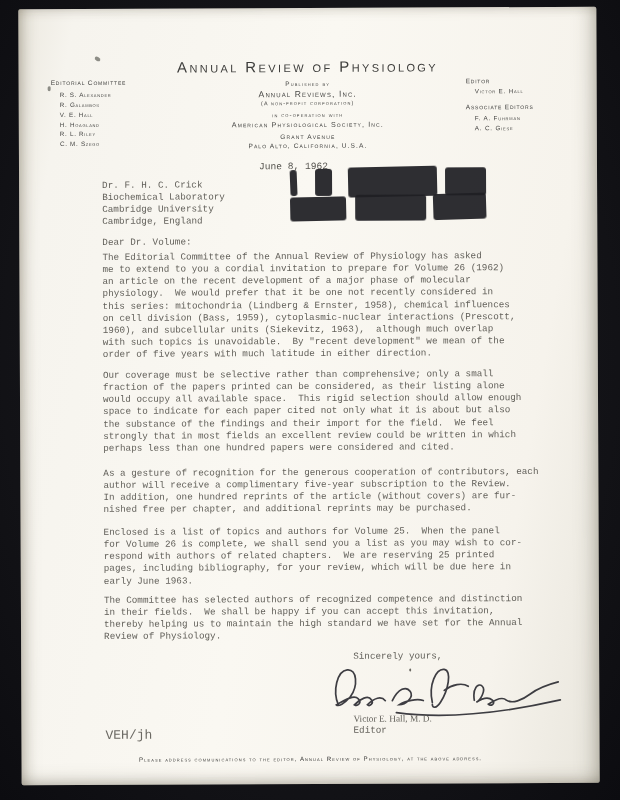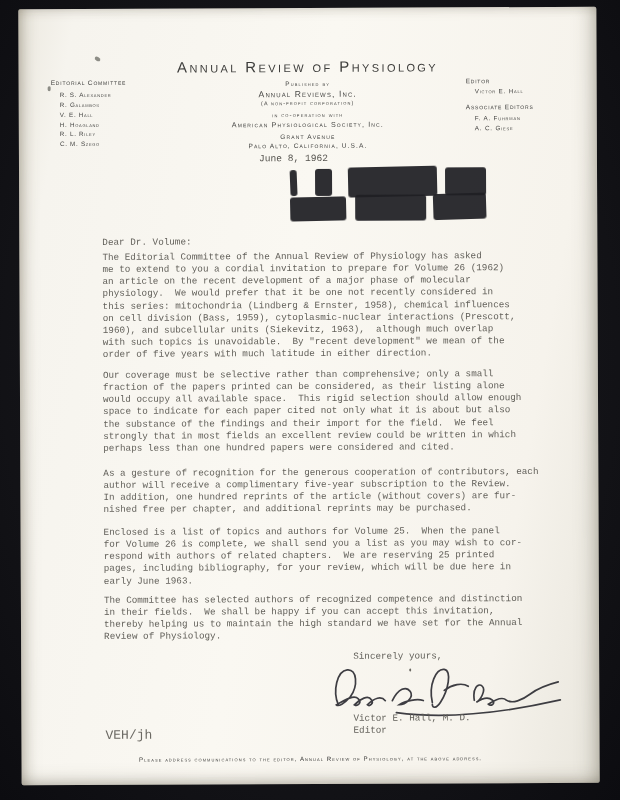--- a/index.html
+++ b/index.html
@@ -30,30 +30,30 @@
   .pub-soc{font-size:7.2px;letter-spacing:1.3px;margin-top:2px;}
   .pub-street{font-size:6.6px;margin-top:4px;}
   .pub-city{font-size:6.6px;margin-top:2px;}
   .editors{left:447px;top:70px;font-size:6.5px;letter-spacing:.8px;}
   .editors .name{margin-left:9px;margin-top:3px;font-size:6.3px;}
   .editors .gap{margin-top:9px;}
   .ed-names{margin-left:9px;margin-top:3px;font-size:6.3px;line-height:10px;white-space:pre-line;}
   
   .type{font-family:"Liberation Mono","DejaVu Sans Mono",monospace;
     font-size:9.3px;line-height:12.15px;color:#62605a;white-space:pre-wrap;}
-  .date{left:240px;top:145px;font-size:9.6px;color:#56544f;}
+  .date{left:240px;top:153px;font-size:9.6px;color:#56544f;}
   .recipient{left:83px;top:171px;}
   .salutation{left:83px;top:228px;}
   .p1{left:83px;top:243px;}
   .p2{left:83px;top:361px;}
   .p3{left:83px;top:459px;}
   .p4{left:83px;top:518px;}
   .p5{left:83px;top:586px;}
   .sincerely{left:332px;top:643px;}
-  .typed-name{left:332px;top:705px;}
+  .typed-name{left:332px;top:705px;font-family:Liberation Serif, serif;}
   .signer-title{left:332px;top:717px;}
   .veh{left:84px;top:721px;font-size:13px;color:#6b6963;}
   .footer{left:0;top:747px;width:100%;text-align:center;font-size:6.2px;
     letter-spacing:1.05px;color:#393937;font-variant:small-caps;}
   
   .stamp div{position:absolute;background:#1f1f24;border-radius:3px;
     filter:blur(.5px);opacity:.93;}
   .s1{left:271px;top:162px;width:7px;height:26px;transform:rotate(-2deg);}
   .s2{left:296px;top:161px;width:17px;height:27px;}
   .s3{left:329px;top:159px;width:89px;height:30px;transform:rotate(-1deg);border-radius:4px;}
@@ -110,20 +110,24 @@
         <div class="s4"></div>
       <div class="s5"></div>
         <div class="s6"></div>
         <div class="s7"></div>
     </div>
 
     <div class="penmark pm1"></div>
     <div class="penmark pm2"></div>
     <div class="penmark pm3"></div>
 
+    <div class="abs type recipient">Dr. F. H. C. Crick
+Biochemical Laboratory
+Cambridge University
+Cambridge, England</div>
     <div class="abs type salutation">Dear Dr. Volume:</div>
 
     <div class="abs type p1">The Editorial Committee of the Annual Review of Physiology has asked
 me to extend to you a cordial invitation to prepare for Volume 26 (1962)
 an article on the recent development of a major phase of molecular
 physiology.  We would prefer that it be one not recently considered in
 this series: mitochondria (Lindberg &amp; Ernster, 1958), chemical influences
 on cell division (Bass, 1959), cytoplasmic-nuclear interactions (Prescott,
 1960), and subcellular units (Siekevitz, 1963),  although much overlap
 with such topics is unavoidable.  By "recent development" we mean of the

